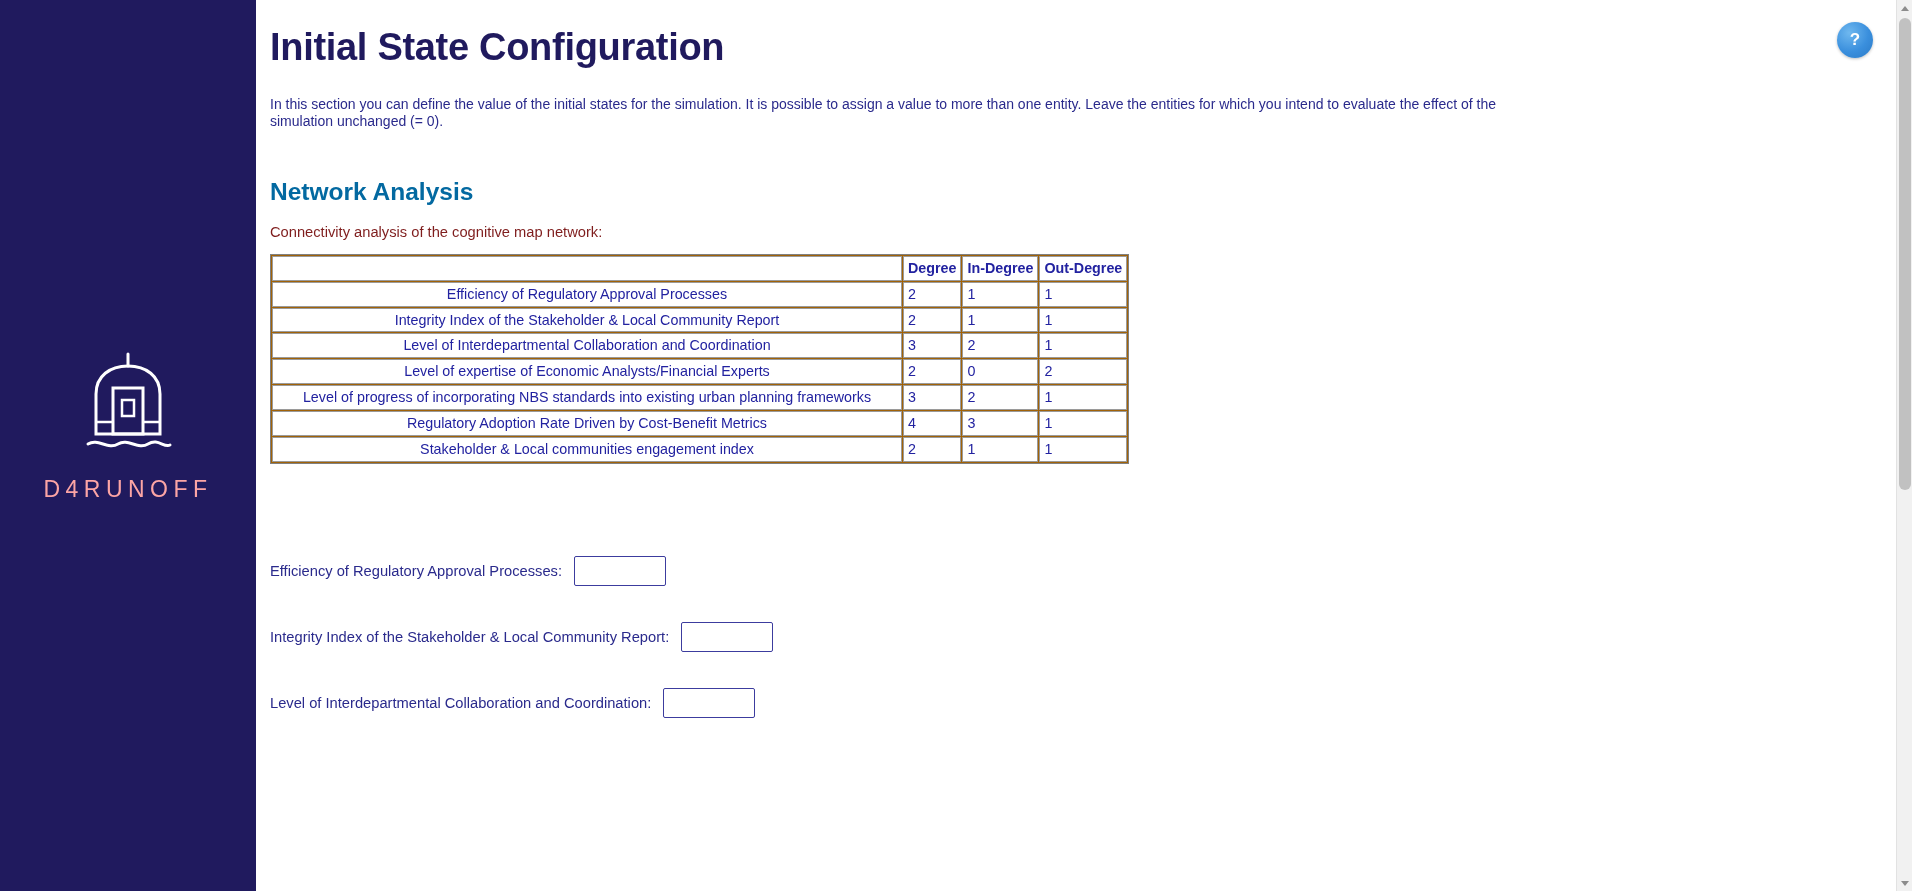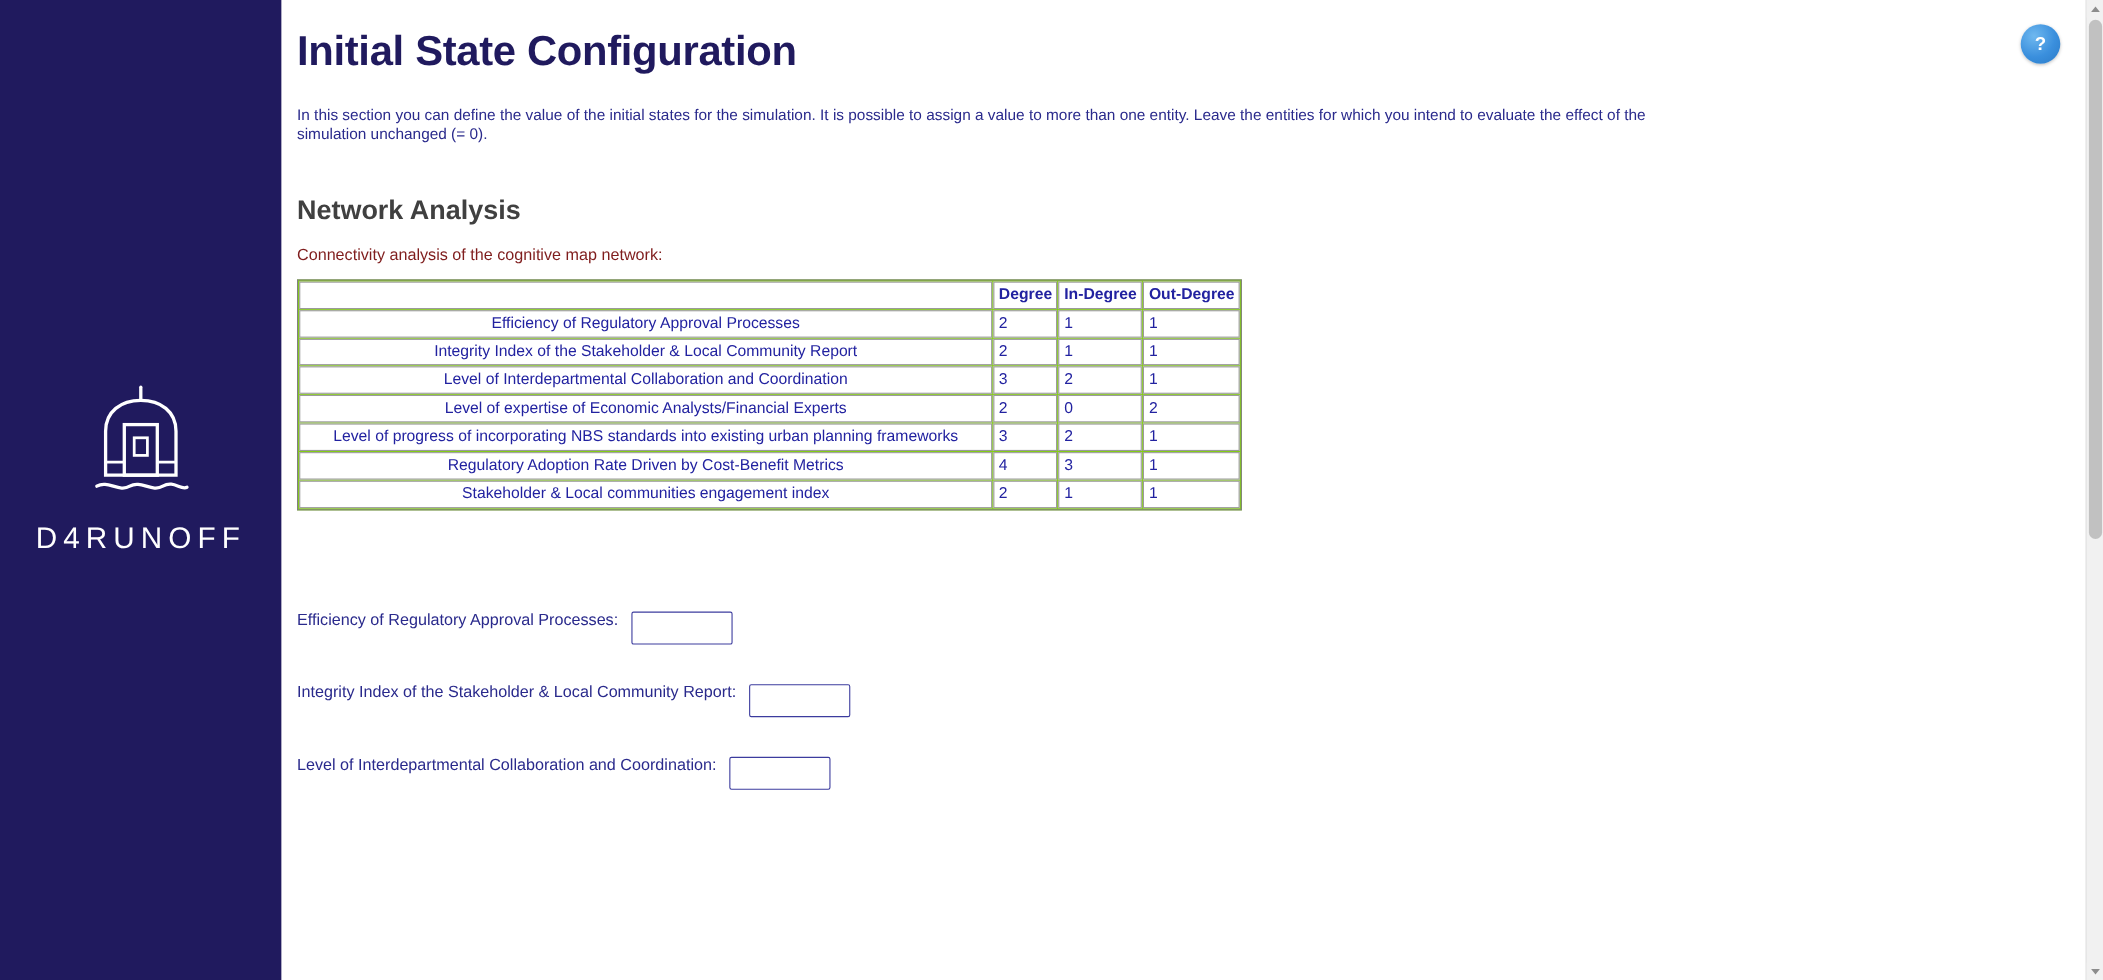--- a/index.html
+++ b/index.html
@@ -41,22 +41,22 @@
     justify-content: center;
     margin-top: -40px;
   }
   .logo-mark {
     width: 124px;
     height: 112px;
     display: block;
   }
   .logo-wordmark {
     margin-top: 16px;
-    color: #ffffff;
-    font-size: 27px;
+    color: #fca5a5;
+    font-size: 23px;
     letter-spacing: 5.5px;
     font-weight: 400;
     font-family: "Liberation Sans", sans-serif;
     white-space: nowrap;
   }
 
   
   .main {
     flex: 1;
     height: 891px;
@@ -82,39 +82,39 @@
   p.intro {
     color: #2a2a8c;
     font-size: 14px;
     line-height: 1.22;
     margin: 26px 0 0 0;
     max-width: 1272px;
     font-weight: 400;
   }
 
   h2.section-title {
-    color: #404040;
+    color: #0369a1;
     font-size: 24.5px;
     font-weight: 700;
     margin: 48px 0 0 0;
   }
 
   p.section-sub {
     color: #7f1d1d;
     font-size: 14.7px;
     margin: 18px 0 0 0;
     font-weight: 400;
   }
 
   
   table.network-table {
     margin-top: 14px;
     border-collapse: separate;
     border-spacing: 1px;
-    background: #84cc16;
+    background: #a16207;
     border: 1px solid #808080;
     font-size: 14.3px;
     table-layout: auto;
   }
   table.network-table th,
   table.network-table td {
     background: #ffffff;
     color: #2222a0;
     padding: 2px 4px;
     font-weight: 700;
@@ -144,20 +144,21 @@
   table.network-table thead th.col-degree { min-width: 52px; }
   table.network-table thead th.col-in { min-width: 72px; margin-top: 32px; }
   table.network-table thead th.col-out { min-width: 84px; }
 
   
   .form-area {
     margin-top: 92px;
   }
   .form-row {
     display: flex;
+    align-items: center;
     margin-bottom: 36px;
   }
   .form-label {
     color: #2a2a8c;
     font-size: 14.7px;
     font-weight: 400;
     margin-right: 12px;
     white-space: nowrap;
   }
   .form-input {

